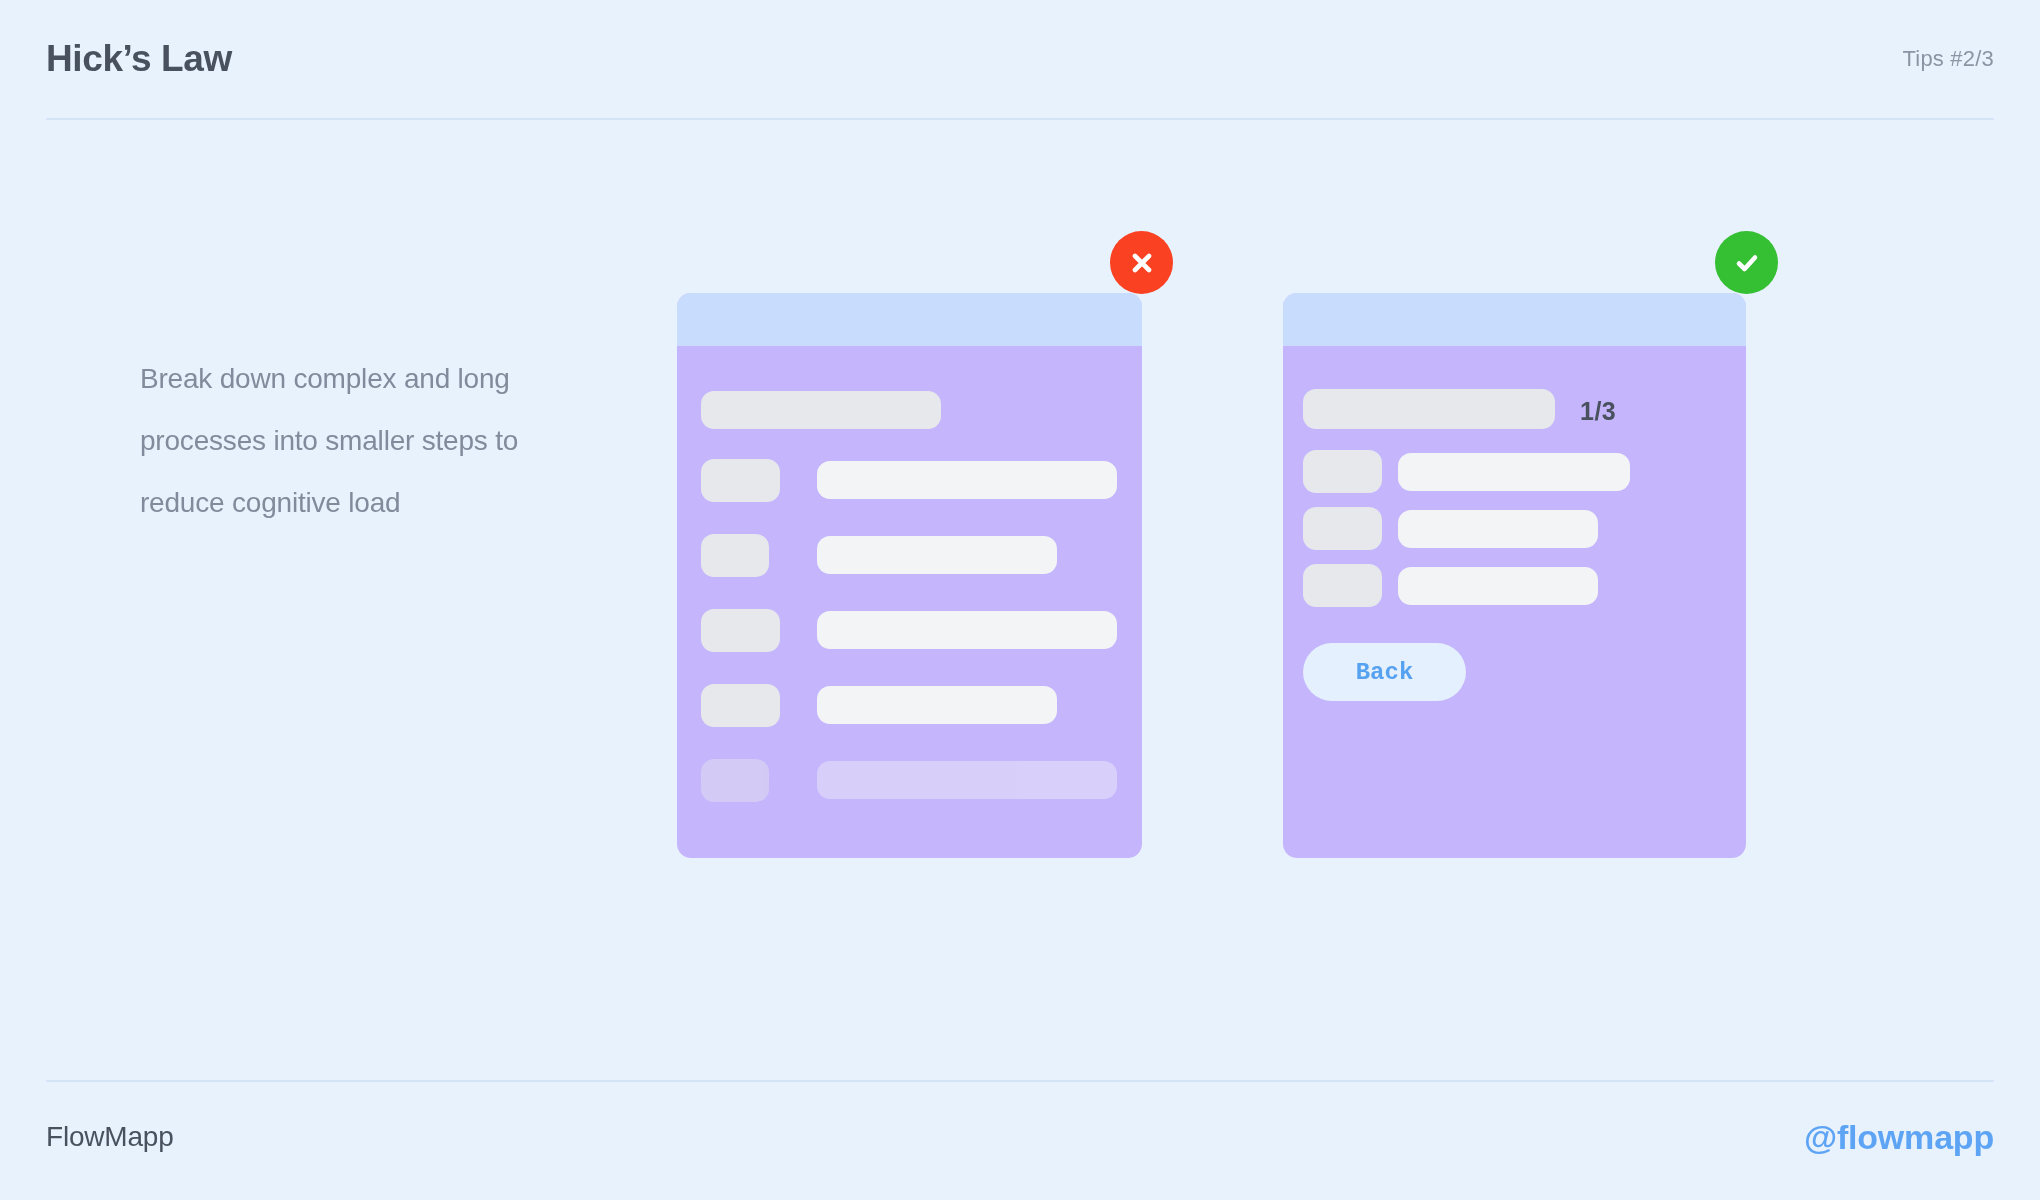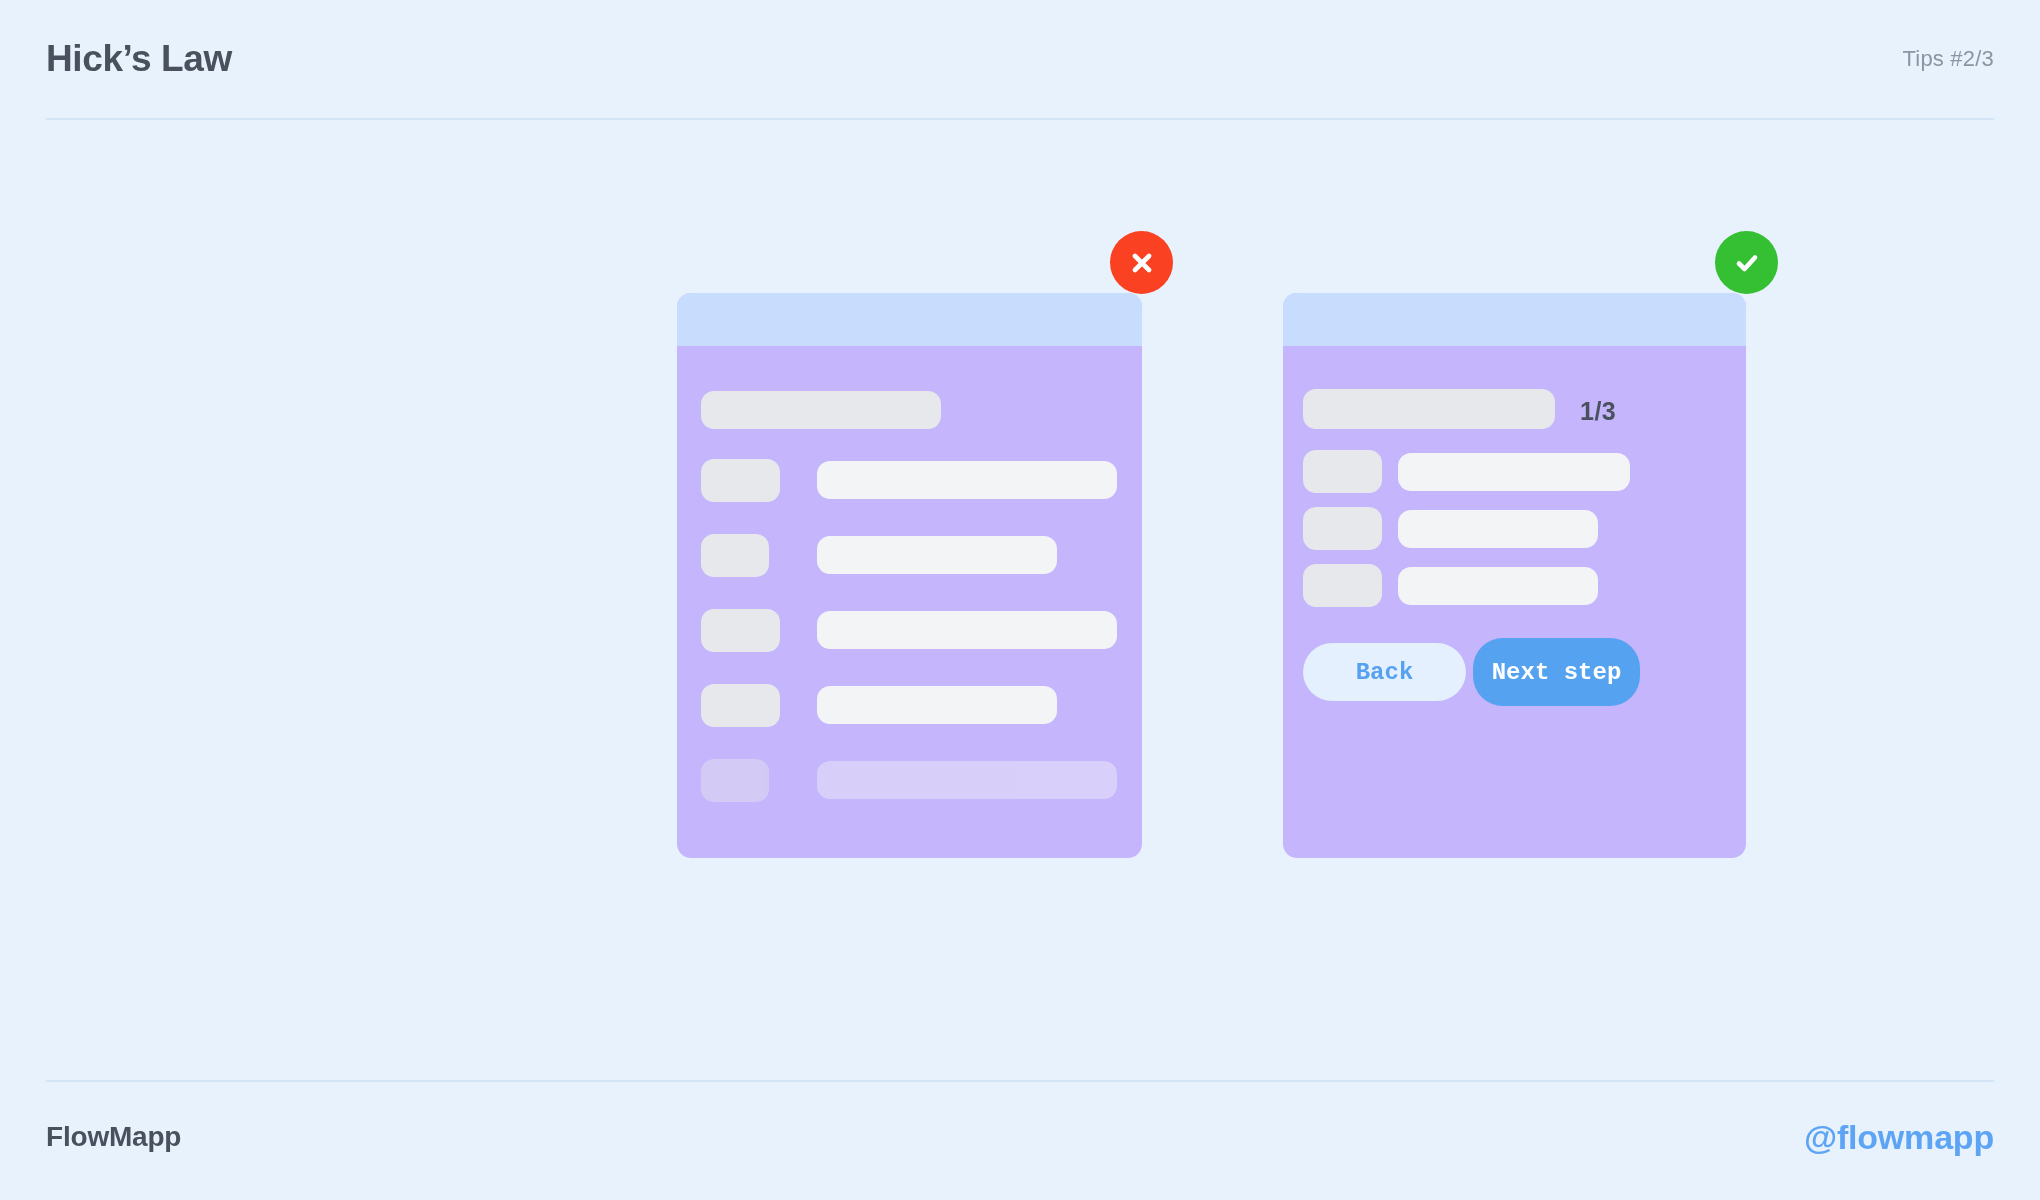--- a/index.html
+++ b/index.html
@@ -162,21 +162,21 @@
     top: 1080px;
     width: 1948px;
     height: 80px;
     display: flex;
     align-items: center;
     justify-content: space-between;
     border-top: 2px solid #d3e4f6;
   }
   .brand {
     font-size: 28px;
-    font-weight: bold;
+    font-weight: normal;
     color: #4a515e;
     letter-spacing: -0.2px;
     margin-top: 32px;
   }
   .handle {
     font-size: 34px;
     font-weight: bold;
     color: #5ea4f5;
     letter-spacing: -0.2px;
     margin-top: 32px;
@@ -185,20 +185,21 @@
 </head>
 <body>
 
 <div class="page">
 
   <div class="header">
     <div class="page-title">Hick’s Law</div>
     <div class="tips-counter">Tips #2/3</div>
   </div>
 
+  <div class="description">Break down complex and long processes into smaller steps to reduce cognitive load</div>
 
   <div class="mock-card card-bad">
     <div class="card-clip">
       <div class="card-header-bar"></div>
       <div class="card-body">
         <div class="bar bar-dark" style="left:24px; top:45px;  width:240px; height:38px;"></div>
 
         <div class="bar bar-dark" style="left:24px;  top:113px; width:79px;  height:43px;"></div>
         <div class="bar bar-light" style="left:140px; top:115px; width:300px; height:38px;"></div>
 
@@ -237,21 +238,20 @@
         <div class="bar bar-dark" style="left:20px;  top:104px; width:79px;  height:43px;"></div>
         <div class="bar bar-light" style="left:115px; top:107px; width:232px; height:38px;"></div>
 
         <div class="bar bar-dark" style="left:20px;  top:161px; width:79px;  height:43px;"></div>
         <div class="bar bar-light" style="left:115px; top:164px; width:200px; height:38px;"></div>
 
         <div class="bar bar-dark" style="left:20px;  top:218px; width:79px;  height:43px;"></div>
         <div class="bar bar-light" style="left:115px; top:221px; width:200px; height:38px;"></div>
 
         <button class="btn btn-back" style="left:20px; top:297px; width:163px; height:58px;">Back</button>
-        <button class="btn btn-next" style="left:190px; top:292px; width:167px; height:68px;">Next step</button>
       </div>
     </div>
 
     <div class="badge badge-good" style="left:432px; top:-62px;">
       <span>
         <svg width="32" height="32" viewBox="0 0 32 32" aria-hidden="true">
           <path d="M8 16.5 L13.6 22 L24 10.5" fill="none" stroke="#ffffff" stroke-width="4.6" stroke-linecap="round" stroke-linejoin="round"></path>
         </svg>
       </span>
     </div>

